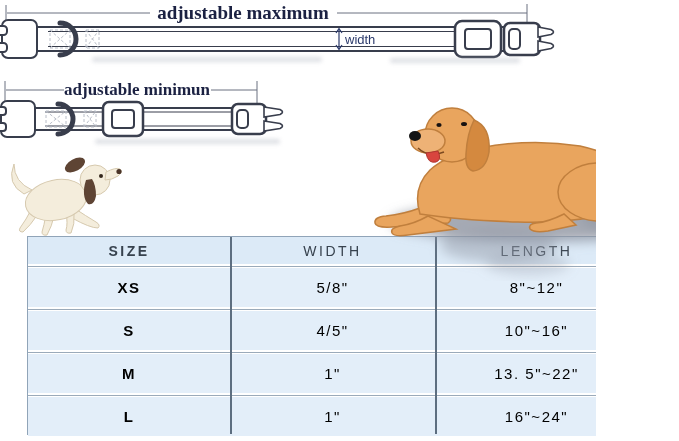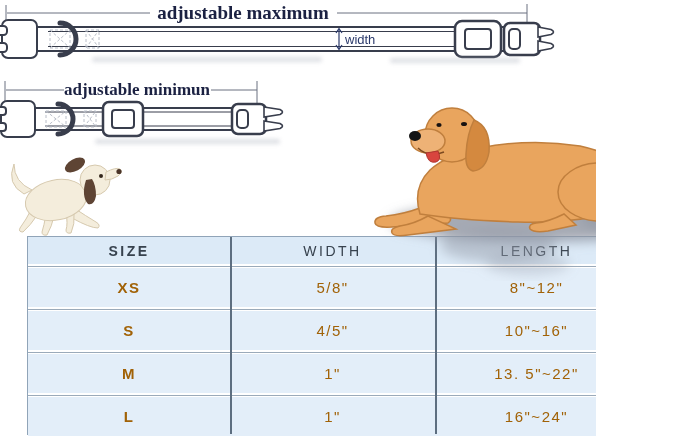--- a/index.html
+++ b/index.html
@@ -23,21 +23,21 @@
 
   .dog{position:absolute;z-index:2;}
   #small-dog{left:2px;top:150px;}
   #big-dog{left:368px;top:96px;}
 
   
   .size-table{position:absolute;left:27px;top:236px;width:612px;height:199px;z-index:1;
               border:1px solid #90a4b8;background:#fff;box-sizing:border-box;}
   .t-row{display:flex;background:#e3eef9;align-items:center;height:39px;}
   .t-header{height:27px;background:#dceaf7;}
-  .t-cell{text-align:center;color:#a16207;font-size:15px;letter-spacing:1.5px;}
+  .t-cell{text-align:center;color:#000000;font-size:15px;letter-spacing:1.5px;}
   .t-header .t-cell{font-size:14px;letter-spacing:2.5px;color:#37424e;}
   .c1{width:202px;font-weight:bold;}
   .c2{width:205px;}
   .c3{flex:1;}
   .t-sep{height:4px;background:#fff;position:relative;}
   .t-sep::after{content:'';position:absolute;left:0;right:0;top:1.5px;height:1px;background:#9aaaba;}
   .vline{position:absolute;top:0;bottom:0;width:1.5px;background:#5d6e80;}
   .vline-1{left:202px;}
   .vline-2{left:407px;}
 </style>

